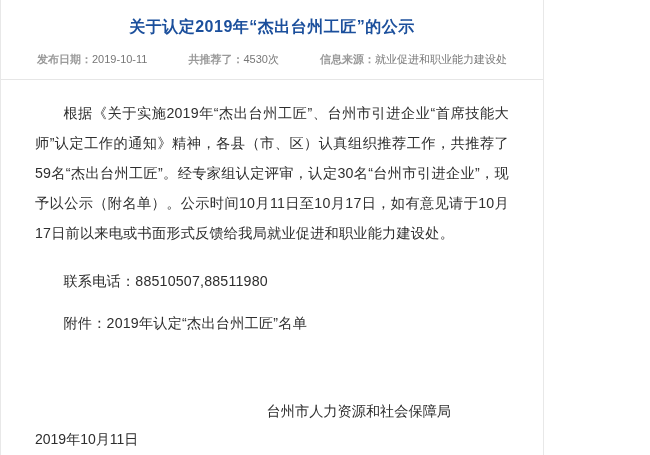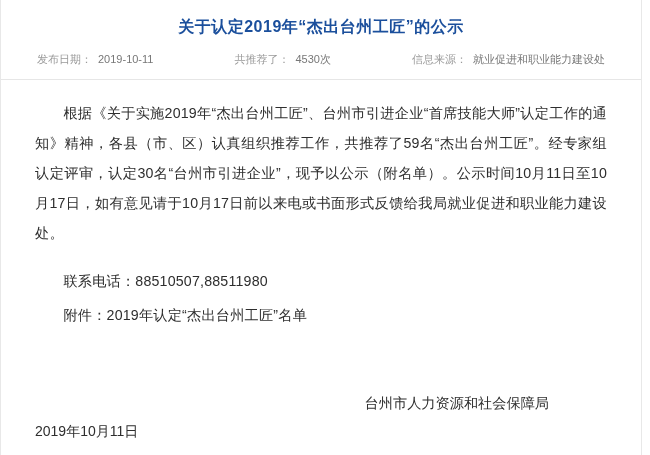--- a/index.html
+++ b/index.html
@@ -9,21 +9,21 @@
   body {
     width: 650px;
     height: 455px;
     background: #ffffff;
     font-family: "Liberation Sans", sans-serif;
     color: #333333;
     overflow: hidden;
   }
   .page {
     position: relative;
-    width: 642px;
+    width: 544px;
     height: 455px;
     box-sizing: border-box;
     padding: 0 34px;
     border-left: 1px solid #e8e8e8;
     border-right: 1px solid #e8e8e8;
     background: #ffffff;
   }
   .doc-title {
     text-align: center;
     font-size: 16px;
@@ -41,24 +41,25 @@
     font-size: 11px;
     color: #888888;
     padding-bottom: 12px;
   }
   .meta-item {
     white-space: nowrap;
     padding: 0 2px;
   }
   .meta-label {
     color: #9a9a9a;
+    font-weight: bold;
   }
   .meta-value {
     color: #777777;
-    margin-left: 6px;
+    margin-left: 0;
   }
   .meta-gap-1 { width: 78px; }
   .meta-gap-2 { width: 78px; }
   .divider {
     height: 1px;
     background: #e6e6e6;
     margin: 0 -34px 18px -34px;
   }
   .body-text {
     font-size: 14.2px;
@@ -69,21 +70,21 @@
   }
   .para {
     margin: 0;
     text-indent: 2em;
   }
   .para-contact {
     margin: 18px 0 0 0;
     text-indent: 2em;
   }
   .para-attach {
-    margin: 4px 0 0 0;
+    margin: 12px 0 0 0;
     text-indent: 2em;
   }
   .signature {
     margin-top: 59px;
     font-size: 14.2px;
     line-height: 28px;
     color: #2e2e2e;
     text-align: right;
     padding-right: 58px;
   }

